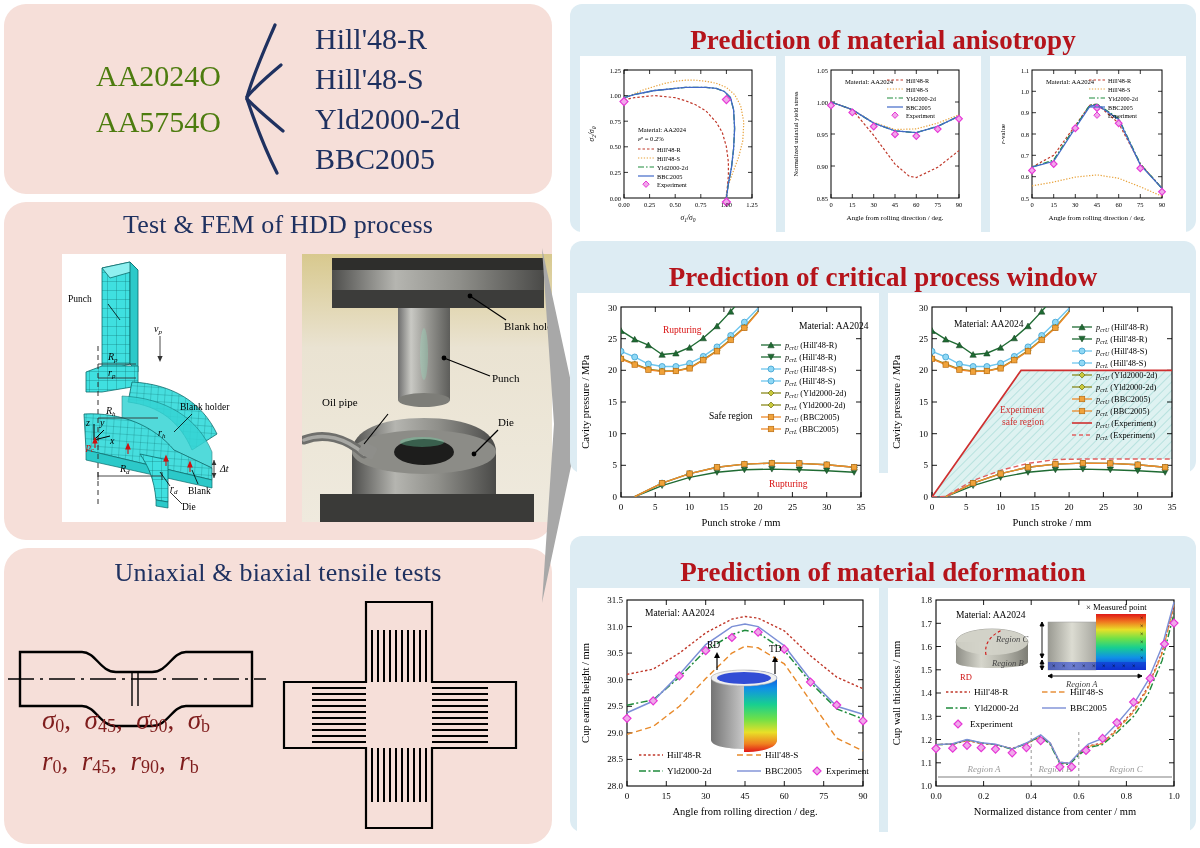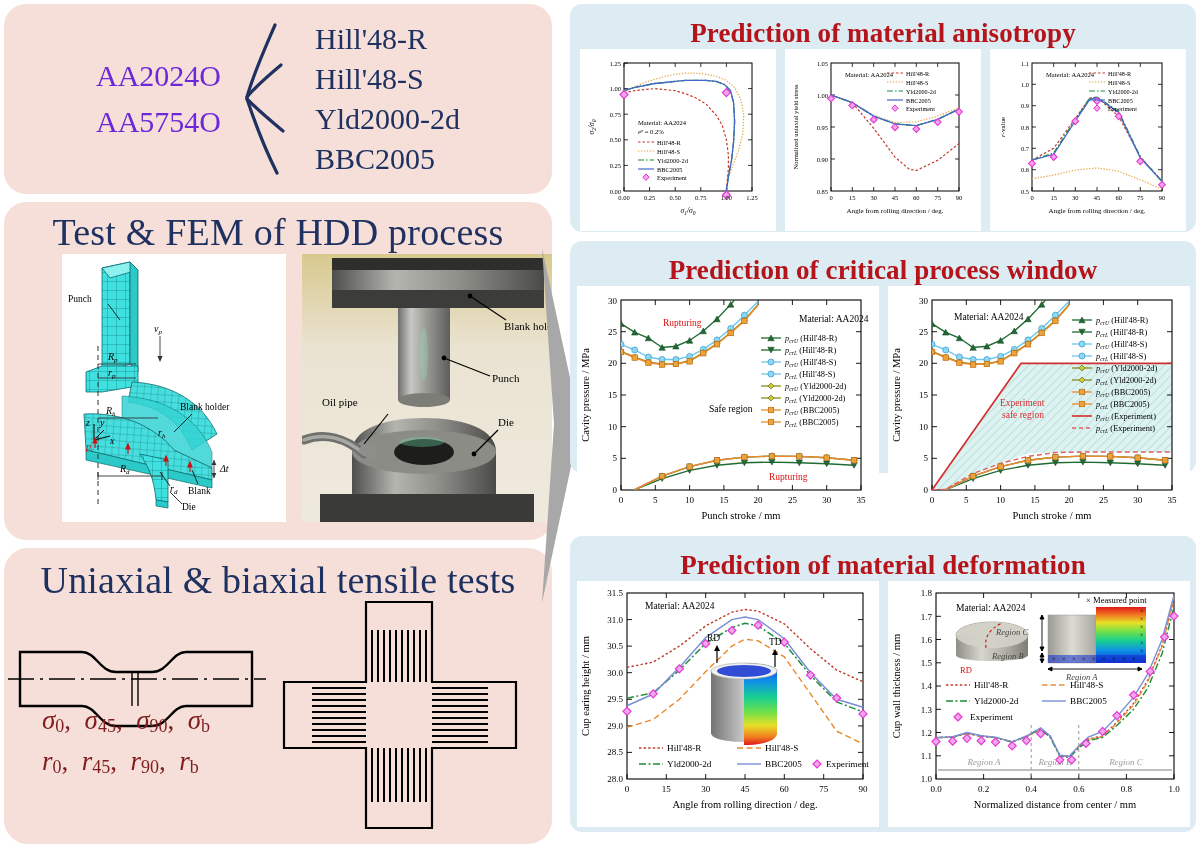--- a/index.html
+++ b/index.html
@@ -8,28 +8,28 @@
 
   
   .left-col{position:absolute;left:0;top:0;width:556px;height:848px;}
   .pink-card{position:absolute;left:4px;background:#f6dfd9;border-radius:22px;}
   #card-materials{top:4px;width:548px;height:190px;}
   #card-fem{top:202px;width:548px;height:338px;}
   #card-tensile{top:548px;width:548px;height:296px;border-radius:24px;}
 
   .card-title{
     text-align:center;color:#1f3160;font-family:"Liberation Serif",serif;
-    font-size:38px;letter-spacing:.2px;white-space:nowrap;
+    font-size:26px;letter-spacing:.2px;white-space:nowrap;
   }
   #card-fem .card-title{padding-top:8px;}
   #card-tensile .card-title{padding-top:10px;}
 
   
   .mat-wrap{position:absolute;inset:0;display:flex;align-items:center;justify-content:center;gap:0px;}
-  .mat-left{color:#6d28d9;font-size:30px;line-height:1.55;text-align:left;}
+  .mat-left{color:#4d7c0f;font-size:30px;line-height:1.55;text-align:left;}
   .mat-right{color:#1f3160;font-size:30px;line-height:1.33;text-align:left;}
   .brace-svg{margin:0 10px 0 12px;}
 
   
   .fem-row{position:absolute;left:0;right:0;top:52px;height:276px;display:flex;gap:16px;justify-content:flex-end;padding-left:45px;}
   .fem-panel{background:#ffffff;width:224px;height:268px;position:relative;overflow:hidden;}
   .photo-panel{width:250px;height:268px;position:relative;overflow:hidden;
      background:linear-gradient(180deg,#f3efe6 0%,#efe9dd 18%,#e8e2d6 100%);}
 
   
@@ -43,21 +43,21 @@
 
   
   .right-col{position:absolute;left:566px;top:0;width:634px;height:848px;}
   .blue-card{position:absolute;left:4px;width:626px;background:#ddecf3;border-radius:12px;}
   #card-aniso{top:4px;height:228px;}
   #card-window{top:241px;height:232px;}
   #card-deform{top:536px;height:296px;}
 
   .sec-title{
     text-align:center;color:#b5141b;font-family:"Liberation Serif",serif;
-    font-size:27px;font-weight:700;white-space:nowrap;padding-top:14px;letter-spacing:.1px;
+    font-size:27px;font-weight:700;white-space:nowrap;padding-top:21px;letter-spacing:.1px;
   }
   .plots{display:flex;justify-content:center;gap:9px;}
   .plot{background:#fff;}
 
   svg{display:block;}
   text{font-family:"Liberation Serif",serif;}
 </style>
 </head>
 <body>
 

